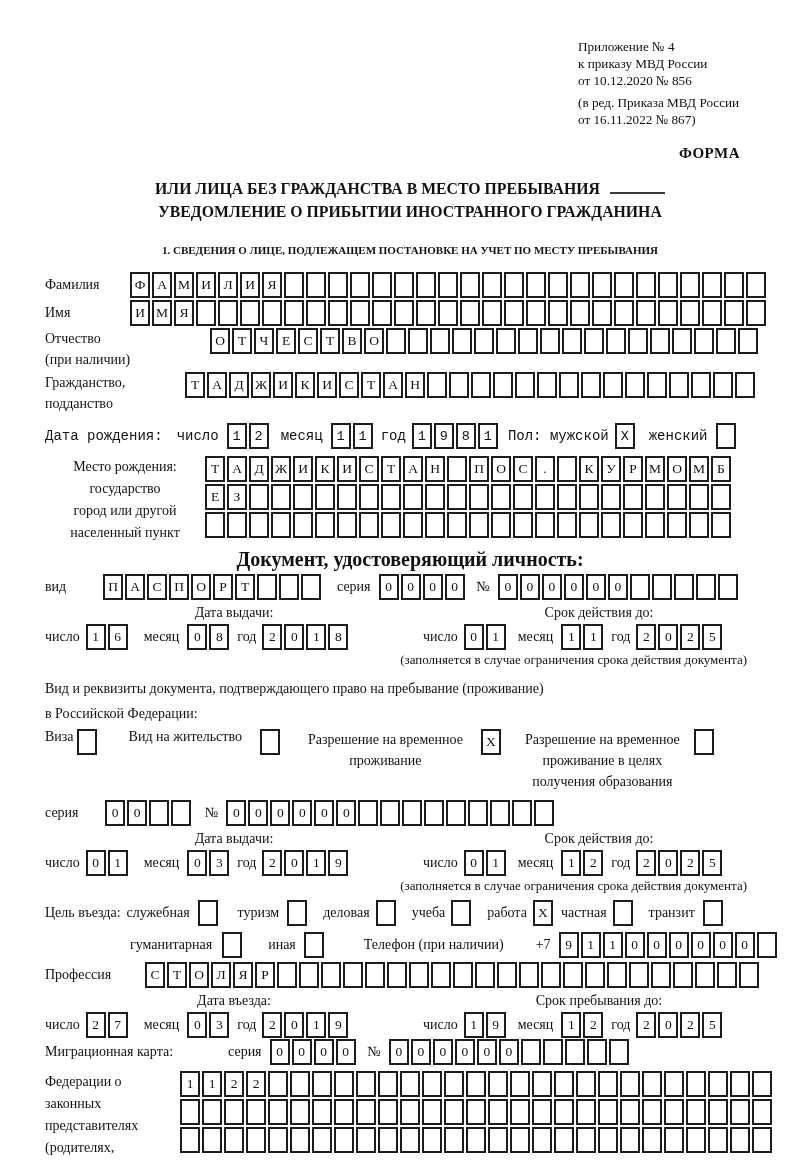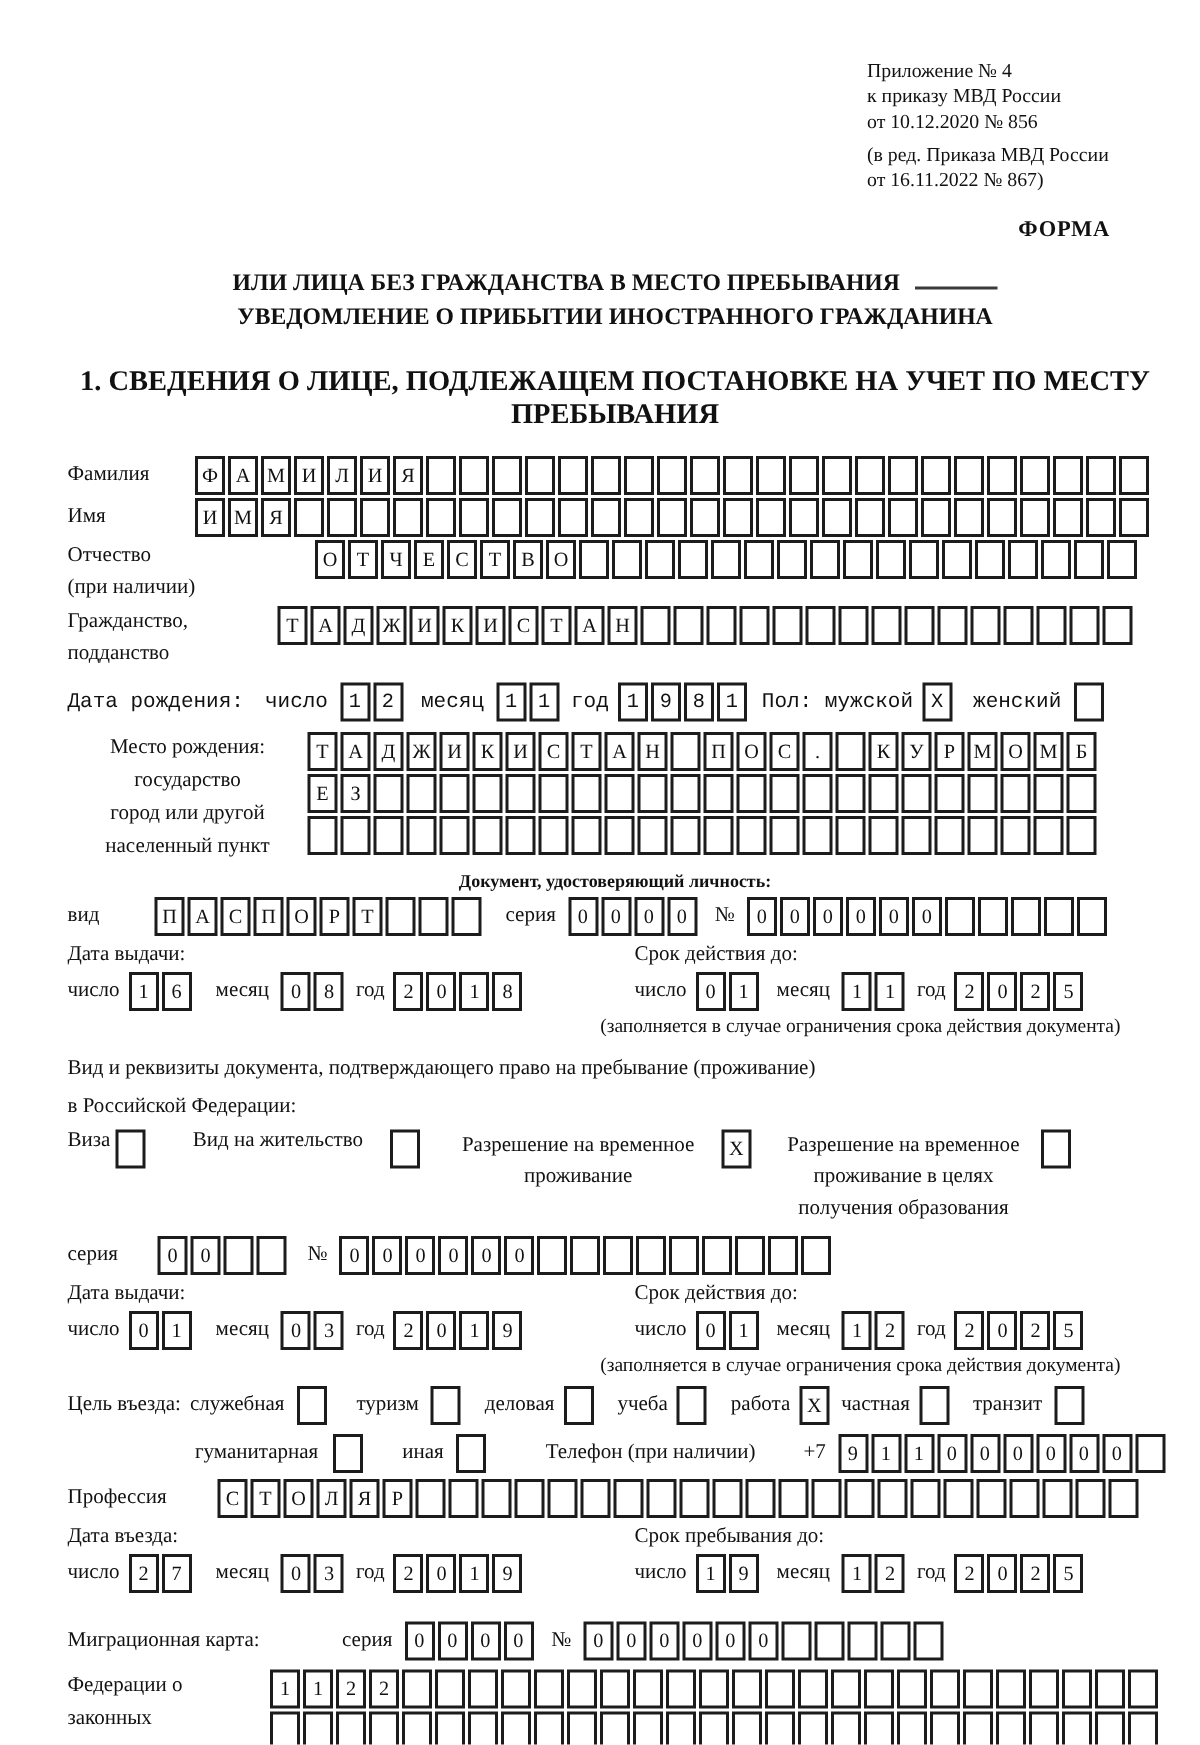--- a/index.html
+++ b/index.html
@@ -7,42 +7,42 @@
   .page{box-sizing:border-box;width:800px;padding:38px 25px 0 45px;}
 
   
   .hdr{margin-left:533px;width:225px;font-size:13.2px;line-height:17px;}
   .hdr .amend{margin-top:5px;}
   .forma{margin-top:17px;text-align:right;padding-right:35px;font-weight:bold;font-size:15px;letter-spacing:.5px;}
 
   .title{margin-top:15px;text-align:center;font-weight:bold;font-size:15.8px;line-height:23px;}
   .title-underline{display:inline-block;width:55px;border-bottom:2px solid #3a3a3a;margin-left:10px;}
 
-  .sec{margin-top:21px;text-align:center;font-weight:bold;font-size:19px;}
+  .sec{margin-top:21px;text-align:center;font-weight:bold;font-size:11px;}
 
   
   .r{display:flex;align-items:center;}
   .rt{display:flex;align-items:flex-start;}
   .cells{display:flex;flex:0 0 auto;}
   .cell{box-sizing:border-box;flex:0 0 auto;display:inline-flex;align-items:center;justify-content:center;
         width:20px;height:26px;border:2px solid #1c1c1c;margin-right:2px;font-size:13.5px;background:#fff;}
   .lbl{font-size:14px;flex:0 0 auto;white-space:nowrap;}
   .stack{line-height:21px;font-size:14px;}
   .ml6{margin-left:6px}.ml8{margin-left:8px}.ml10{margin-left:10px}.ml12{margin-left:12px}
   .ml14{margin-left:14px}.ml18{margin-left:18px}.ml24{margin-left:24px}
   .mr6{margin-right:6px}.mr8{margin-right:8px}
 
-  .doc-head{margin-top:4px;text-align:center;font-weight:bold;font-size:12px;}
+  .doc-head{margin-top:4px;text-align:center;font-weight:bold;font-size:20px;}
 
   
   .dates{display:flex;margin-top:5px;}
   .dcol{flex:0 0 auto;}
   .dcol.left{width:378px;}
   .dcol.right{width:352px;}
-  .dhead{text-align:left;font-size:14px;margin-bottom:3px;}
+  .dhead{text-align:center;font-size:14px;margin-bottom:3px;}
   .drow{display:flex;align-items:center;}
   .note-right{text-align:right;padding-right:28px;font-size:13px;margin-top:2px;}
 
   .para{margin-top:8px;font-size:14px;line-height:25px;}
 
   .opts{display:flex;align-items:flex-start;margin-top:3px;}
   .opt{display:flex;align-items:flex-start;}
   .opt .stack{text-align:center;}
 
   .mb1{margin-bottom:2px;}
@@ -661,21 +661,21 @@
         <span class="cells">
             <span class="cell">2</span>
             <span class="cell">0</span>
             <span class="cell">2</span>
             <span class="cell">5</span>
           </span>
       </div>
     </div>
   </div>
 
-  <div class="r" style="margin-top:19px;">
+  <div class="r" style="margin-top:1px;">
     <span class="lbl">Миграционная карта:</span>
     <span class="lbl" style="margin-left:55px;margin-right:8px;">серия</span>
     <span class="cells">
         <span class="cell">0</span>
         <span class="cell">0</span>
         <span class="cell">0</span>
         <span class="cell">0</span>
       </span>
     <span class="lbl ml10 mr8">№</span>
     <span class="cells">

